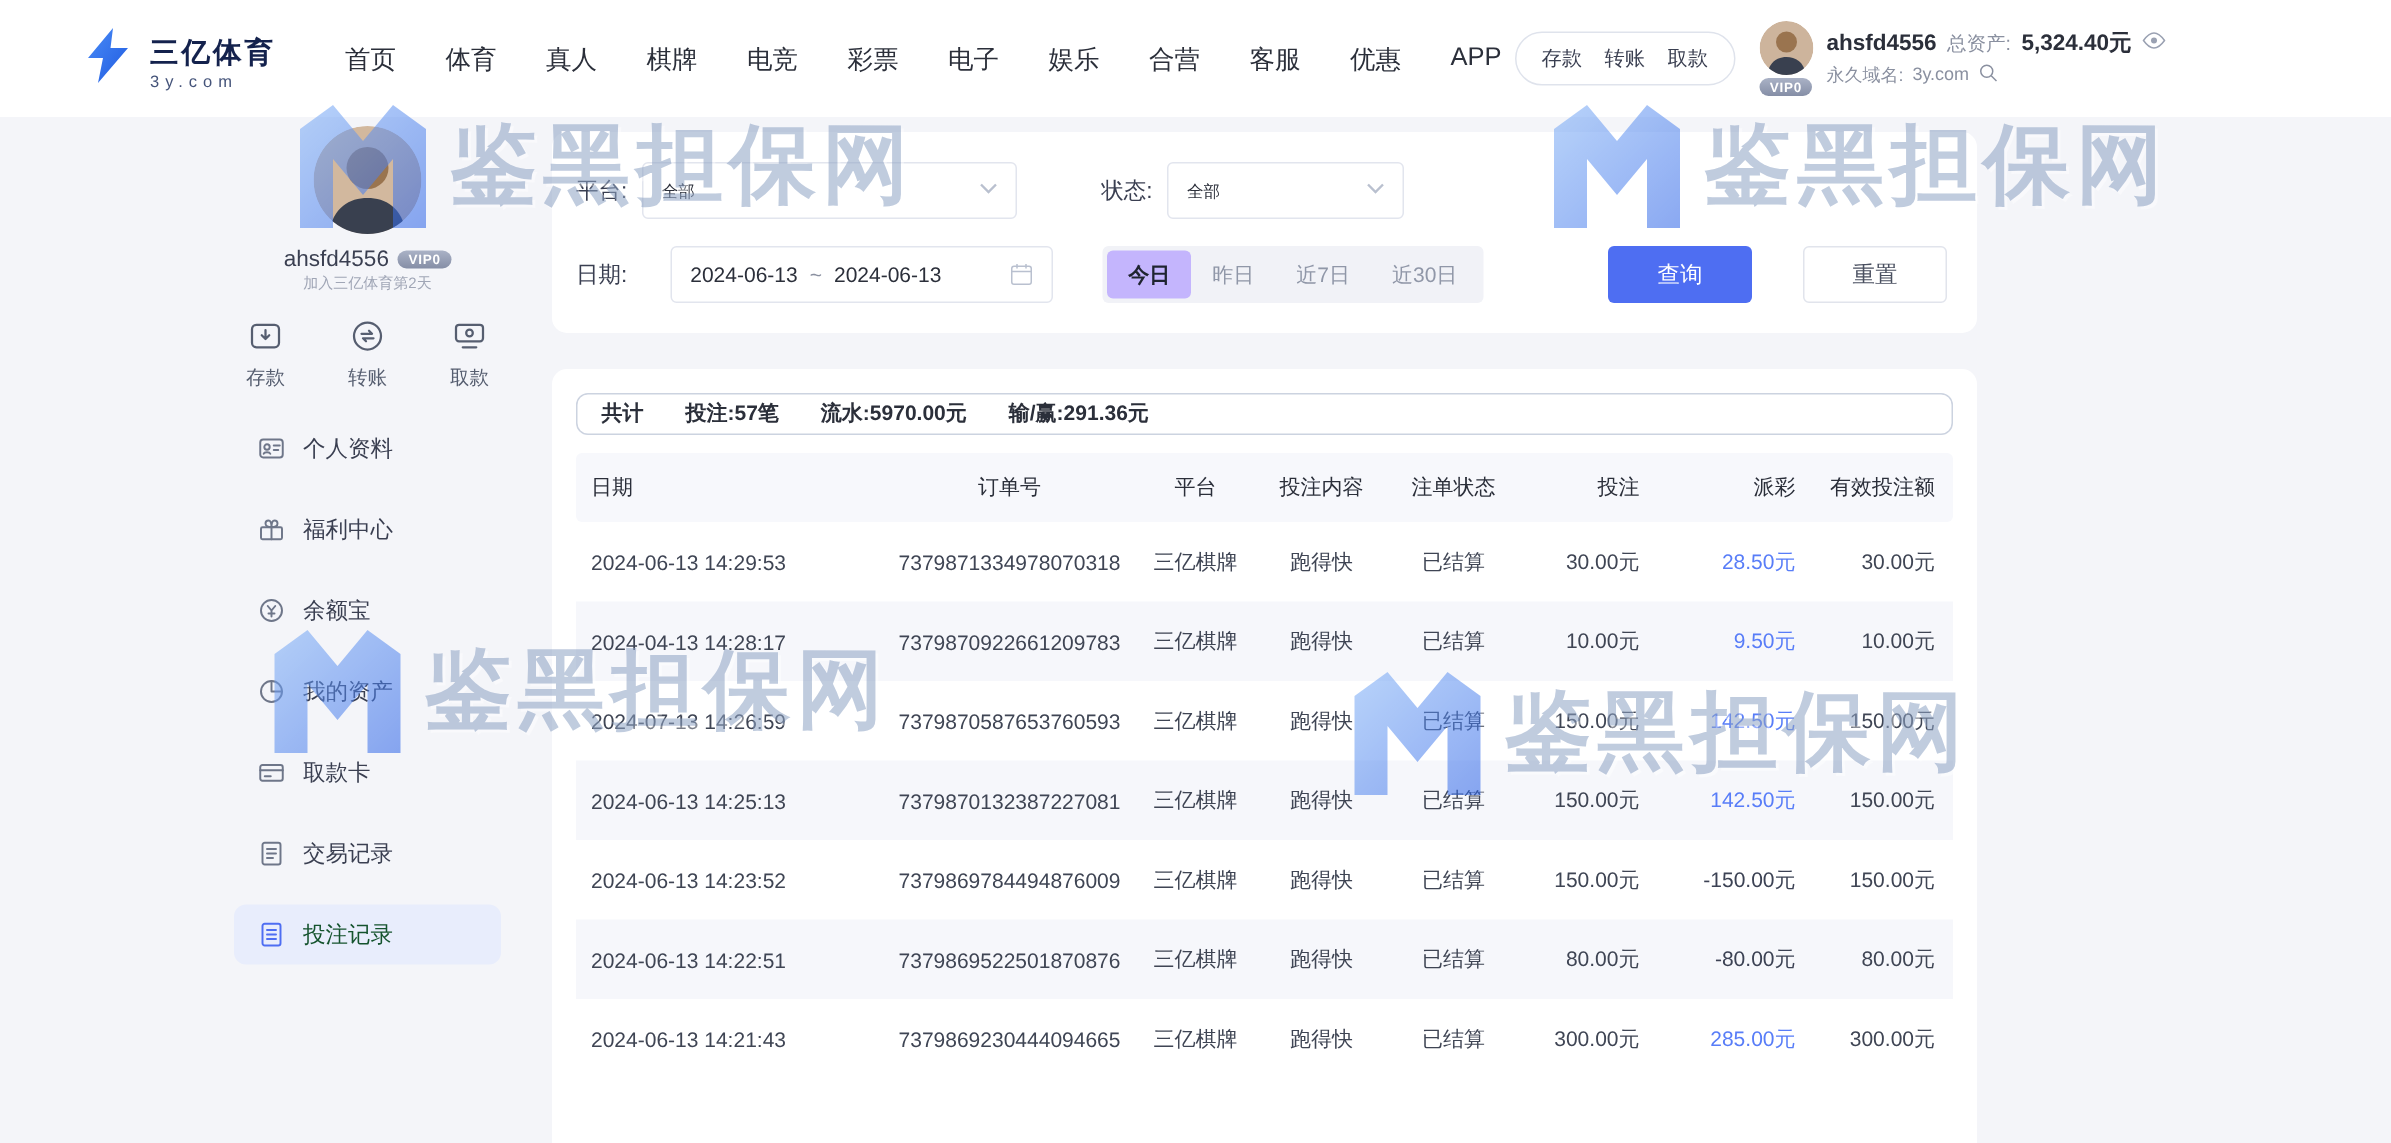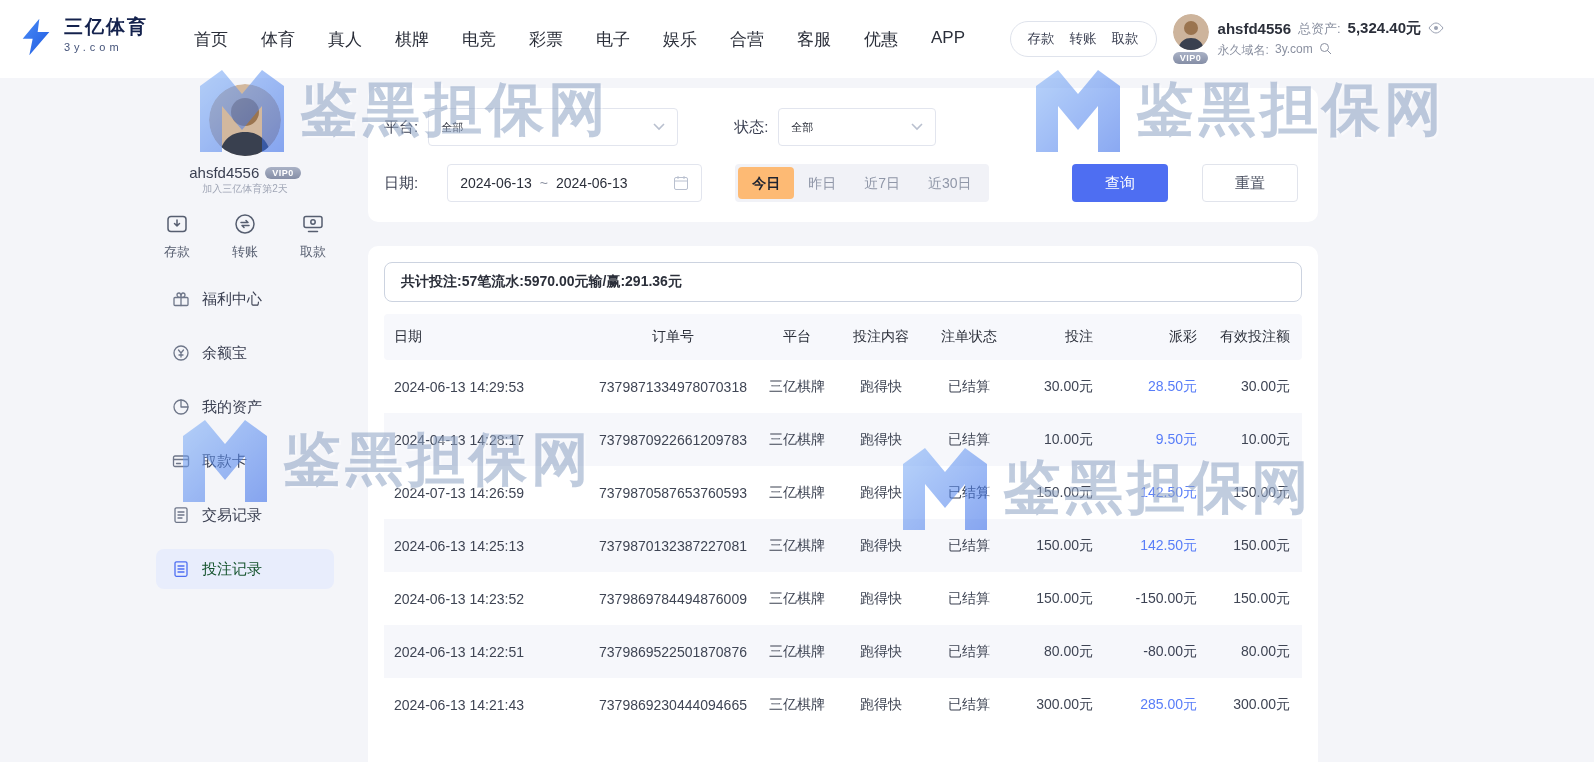--- a/index.html
+++ b/index.html
@@ -4,21 +4,21 @@
 <style>
   * { margin:0; padding:0; box-sizing:border-box; }
   html,body { width:1594px; height:762px; }
   body {
     font-family:"Liberation Sans", sans-serif;
     background:#f4f5f9; color:#3f4554;
     position:relative; overflow:hidden;
   }
   
   .navbar { position:absolute; top:0; left:0; right:0; height:78px; background:#fff; display:flex; align-items:center; z-index:5; }
-  .brand { display:flex; align-items:flex-start; gap:8px; padding-left:16px; }
+  .brand { display:flex; align-items:flex-end; gap:8px; padding-left:16px;margin-left:36px; }
   .brand-text { display:flex; flex-direction:column; line-height:1.1; }
   .brand-name { font-size:19px; font-weight:bold; color:#14224d; letter-spacing:2px; }
   .brand-domain { font-size:11px; letter-spacing:4px; color:#45547a; margin-top:3px; }
   .nav-menu { display:flex; gap:33px; margin-left:46px; font-size:17px; color:#2b2f3a; }
   .nav-item { cursor:pointer; white-space:nowrap; }
   .nav-right { position:absolute; right:150px; top:0; height:78px; display:flex; align-items:center; gap:16px; }
   .wallet-pill { display:flex; align-items:center; gap:15px; height:36px; border:1px solid #dfe3ec; border-radius:18px; padding:0 17px; font-size:13.5px; color:#3a3f51; background:#fff; }
   .user-block { display:flex; gap:9px; align-items:center; }
   .avatar-col { display:flex; flex-direction:column; align-items:center; gap:2px; }
   .avatar-sm { width:36px; height:36px; border-radius:50%; overflow:hidden; flex:none; }
@@ -51,27 +51,27 @@
   .f-label { font-size:15px; color:#3a3f51; margin-right:10px; white-space:nowrap; }
   .select-box { height:38px; border:1px solid #e2e5ee; border-radius:4px; display:flex; align-items:center; justify-content:space-between; padding:0 12px; font-size:11px; color:#2b2f3a; background:#fff; cursor:pointer; }
   .sel-platform { width:250px; }
   .sel-status { width:158px; }
   .gap-status { margin-left:56px; }
   .date-box { width:255px; height:38px; border:1px solid #e2e5ee; border-radius:4px; display:flex; align-items:center; gap:8px; padding:0 12px; font-size:14px; color:#2b2f3a; background:#fff; cursor:pointer; }
   .date-box .cal { margin-left:auto; display:flex; }
   .date-sep { color:#8a90a0; }
   .ranges { display:flex; align-items:center; background:#f1f2f7; border-radius:4px; padding:3px; margin-left:14px; }
   .range-btn { height:32px; line-height:32px; padding:0 14px; font-size:14px; color:#9097a8; border-radius:4px; cursor:pointer; white-space:nowrap; }
-  .range-btn.active { background:#fdba74; color:#1f2430; font-weight:bold; }
+  .range-btn.active { background:#c4b5fd; color:#1f2430; font-weight:bold; }
   .btn { height:38px; width:96px; border-radius:4px; font-size:15px; display:flex; align-items:center; justify-content:center; cursor:pointer; }
   .btn-primary { background:#4e6ef2; color:#fff; margin-left:auto; }
   .btn-plain { background:#fff; color:#4a5060; border:1px solid #e1e4ec; margin-left:15px; }
   
   .results-card { margin-top:24px; padding:16px 16px 0; min-height:530px; }
-  .summary-box { border:1px solid #ccd3e0; border-radius:8px; height:40px; display:flex; align-items:center; gap:0; padding:0 16px; font-size:14px; font-weight:bold; color:#2b2f3a; }
+  .summary-box { border:1px solid #ccd3e0; border-radius:8px; height:28px; display:flex; align-items:center; gap:28px; padding:0 16px; font-size:14px; font-weight:bold; color:#2b2f3a; }
   .table { margin-top:12px; }
   .trow { display:grid; grid-template-columns:205px 168px 80px 88px 88px 90px 104px 93px; align-items:center; height:53px; font-size:14px; color:#3f4554; }
   .thead { height:46px; background:#f7f8fc; border-radius:4px; color:#2b2f3a; }
   .trow.alt { background:#f6f7fb; }
   .cell { overflow:hidden; white-space:nowrap; }
   .c-left { text-align:left; padding-left:10px; }
   .c-center { text-align:center; }
   .c-right { text-align:right; padding-right:10px; }
   .cell i { font-style:normal; }
   .pos { color:#587df8; }
@@ -202,20 +202,28 @@
             <path d="M7.5 19.5h9"></path>
           </svg>
       </span>
       <span>取款</span>
     </div>
   </div>
 
   <div class="menu">
     <div class="menu-item">
       <svg width="18" height="18" viewBox="0 0 18 18" fill="none" stroke="currentColor" stroke-width="1.3" stroke-linecap="round" stroke-linejoin="round">
+          <rect x="1.5" y="3" width="15" height="12" rx="2"></rect>
+          <circle cx="6" cy="8" r="1.8"></circle>
+          <path d="M3.8 12.5c.5-1.4 3.9-1.4 4.4 0M10.5 7h4M10.5 10h3"></path>
+        </svg>
+      <span>个人资料</span>
+    </div>
+    <div class="menu-item">
+      <svg width="18" height="18" viewBox="0 0 18 18" fill="none" stroke="currentColor" stroke-width="1.3" stroke-linecap="round" stroke-linejoin="round">
           <rect x="2" y="7.5" width="14" height="8" rx="1"></rect>
           <path d="M9 7.5v8M5 5c0-1.4 1-2 2-2 1.2 0 2 1.5 2 4.5 0-3 .8-4.5 2-4.5 1 0 2 .6 2 2 0 1.4-1.5 2.5-4 2.5S5 6.4 5 5z"></path>
         </svg>
       <span>福利中心</span>
     </div>
     <div class="menu-item">
       <svg width="18" height="18" viewBox="0 0 18 18" fill="none" stroke="currentColor" stroke-width="1.3" stroke-linecap="round" stroke-linejoin="round">
           <circle cx="9" cy="9" r="7"></circle>
           <path d="M6.5 6l2.5 3 2.5-3M9 9v4M7 11h4"></path>
         </svg>

